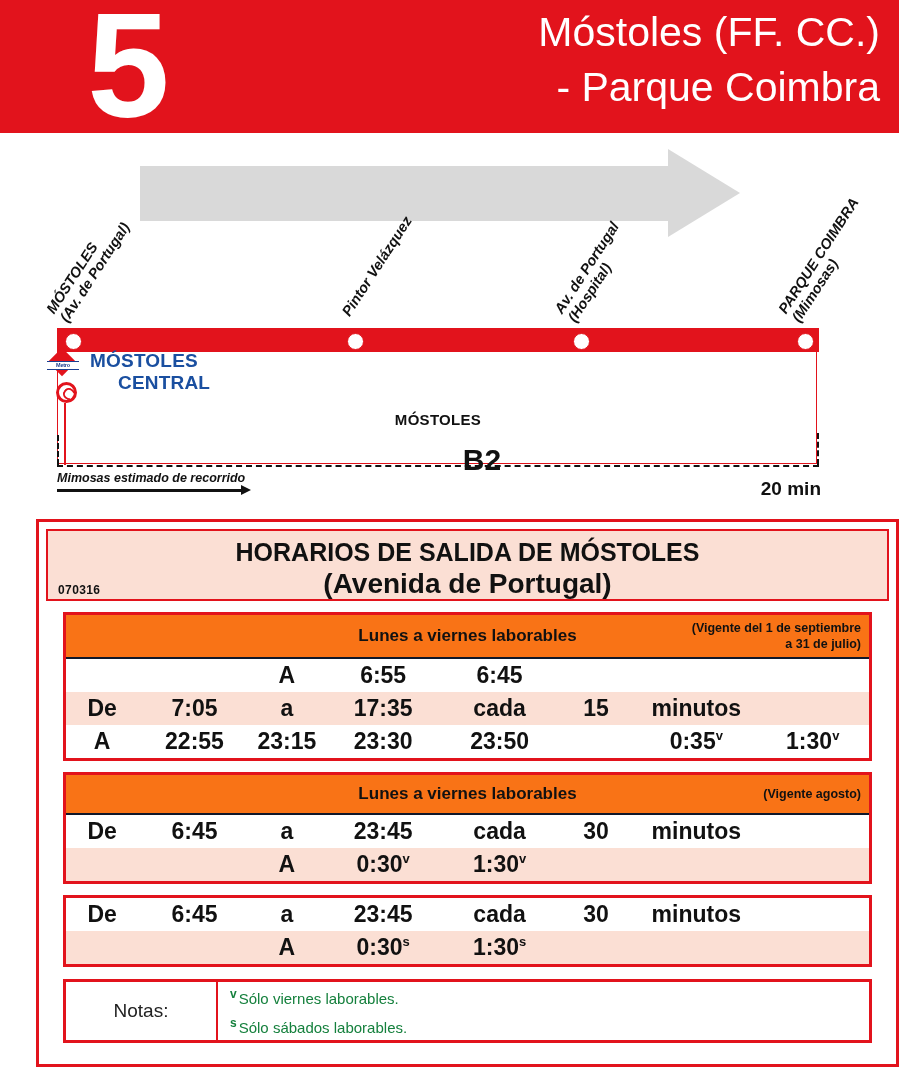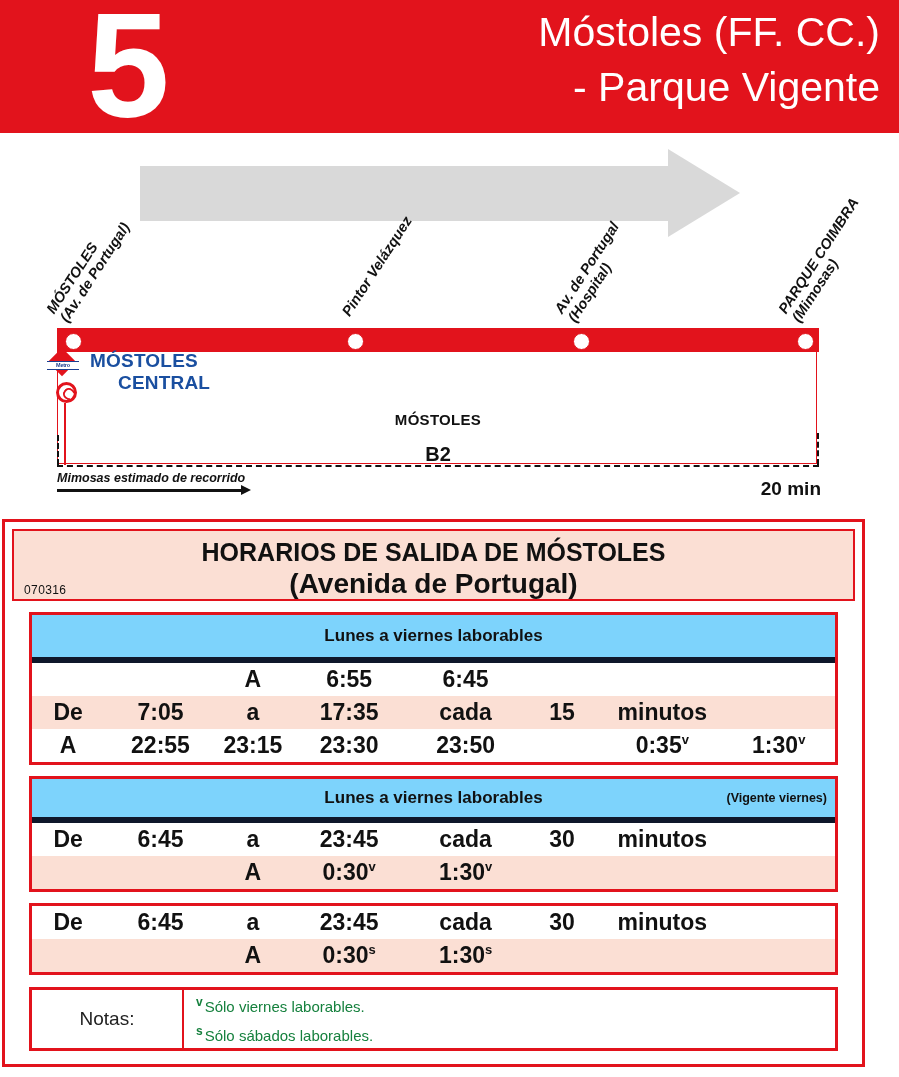--- a/index.html
+++ b/index.html
@@ -79,21 +79,21 @@
     position:absolute;left:57px;top:216px;width:760px;height:115px;
     border:1.6px solid #e2131c;border-top:none;
     box-sizing:border-box;
   }
   .zone-label{
     position:absolute;left:57px;top:278px;width:762px;text-align:center;
     font-size:15px;font-weight:bold;color:#111;letter-spacing:.3px;
   }
   .zone-code{
     position:absolute;left:57px;top:310px;width:762px;text-align:center;
-    font-size:20px;font-weight:bold;color:#111;
+    font-size:30px;font-weight:bold;color:#111;padding-left:44px;
   }
 
   
   .metro-row{
     position:absolute;left:45px;top:222px;
   }
   .metro-diamond{
     position:absolute;left:0px;top:0px;width:38px;height:22px;
   }
   .metro-diamond .dia{
@@ -155,43 +155,43 @@
     width:0;height:0;border-top:5.5px solid transparent;border-bottom:5.5px solid transparent;
     border-left:10px solid #111;
   }
   .time-total{
     position:absolute;right:78px;top:345px;
     font-size:19px;font-weight:bold;color:#111;
   }
 
   
   .sched-panel{
-    position:absolute;left:2px;top:519px;width:863px;height:548px;
+    position:absolute;left:36px;top:519px;width:863px;height:548px;
     border:3.5px solid #e2131c;box-sizing:border-box;background:#ffffff;
   }
   .sched-title-box{
     position:relative;margin:7px 7px 0 7px;height:72px;
     background:#fbdfd4;border:2.5px solid #e2131c;box-sizing:border-box;
   }
   .sched-title{
     position:absolute;left:0;top:6px;width:100%;text-align:center;
     font-size:25px;font-weight:bold;color:#111;line-height:31px;
   }
   .sched-title .sub{display:block;font-size:28px;}
   .sched-code{
     position:absolute;left:10px;bottom:2px;
-    font-size:12px;font-weight:normal;color:#111;letter-spacing:.4px;
+    font-size:12px;font-weight:bold;color:#111;letter-spacing:.4px;
   }
 
   .block{
     position:relative;margin:11px 24px 0 24px;
     border:3px solid #e2131c;box-sizing:border-box;
   }
   .block-head{
-    position:relative;background:#7dd3fc;border-bottom:6px solid #0f172a;
+    position:relative;background:#f97316;border-bottom:2px solid #0f172a;
     height:38px;
   }
   .block-head.tall{height:42px;}
   .block-head .bh-title{
     position:absolute;left:0;top:0;width:100%;height:100%;
     display:flex;align-items:center;justify-content:center;
     font-size:17px;font-weight:bold;color:#111;
   }
   .block-head .bh-valid{
     position:absolute;right:8px;top:50%;transform:translateY(-50%);
@@ -240,21 +240,21 @@
 </style>
 </head>
 <body>
 
 <div class="page">
 
   <div class="header">
     <div class="line-number">5</div>
     <div class="header-title">
       <span class="ln1">Móstoles (FF. CC.)</span>
-      <span class="ln2">- Parque Vigente</span>
+      <span class="ln2">- Parque Coimbra</span>
     </div>
   </div>
 
   <div class="diagram">
 
     <div class="gray-arrow">
       <div class="shaft"></div>
       <div class="head"></div>
     </div>
 
@@ -316,20 +316,21 @@
         <span>HORARIOS DE SALIDA DE MÓSTOLES</span>
         <span class="sub">(Avenida de Portugal)</span>
       </div>
       <div class="sched-code">070316</div>
     </div>
 
     <div id="blocks-host">
         <div class="block">
           <div class="block-head tall">
             <div class="bh-title">Lunes a viernes laborables</div>
+            <div class="bh-valid two"><span>(Vigente del 1 de septiembre</span><br><span>a 31 de julio)</span></div>
           </div>
           <div class="srow plain">
             <div class="cell c1"></div>
             <div class="cell c2"></div>
             <div class="cell c3">A</div>
             <div class="cell c4">6:55</div>
             <div class="cell c5">6:45</div>
             <div class="cell c6"></div>
             <div class="cell c7"></div>
             <div class="cell c8"></div>
@@ -351,21 +352,21 @@
             <div class="cell c4">23:30</div>
             <div class="cell c5">23:50</div>
             <div class="cell c6"></div>
             <div class="cell c7">0:35<sup>v</sup></div>
             <div class="cell c8">1:30<sup>v</sup></div>
           </div>
         </div>
         <div class="block">
           <div class="block-head">
             <div class="bh-title">Lunes a viernes laborables</div>
-            <div class="bh-valid">(Vigente viernes)</div>
+            <div class="bh-valid">(Vigente agosto)</div>
           </div>
           <div class="srow plain">
             <div class="cell c1">De</div>
             <div class="cell c2">6:45</div>
             <div class="cell c3">a</div>
             <div class="cell c4">23:45</div>
             <div class="cell c5">cada</div>
             <div class="cell c6">30</div>
             <div class="cell c7">minutos</div>
             <div class="cell c8"></div>

